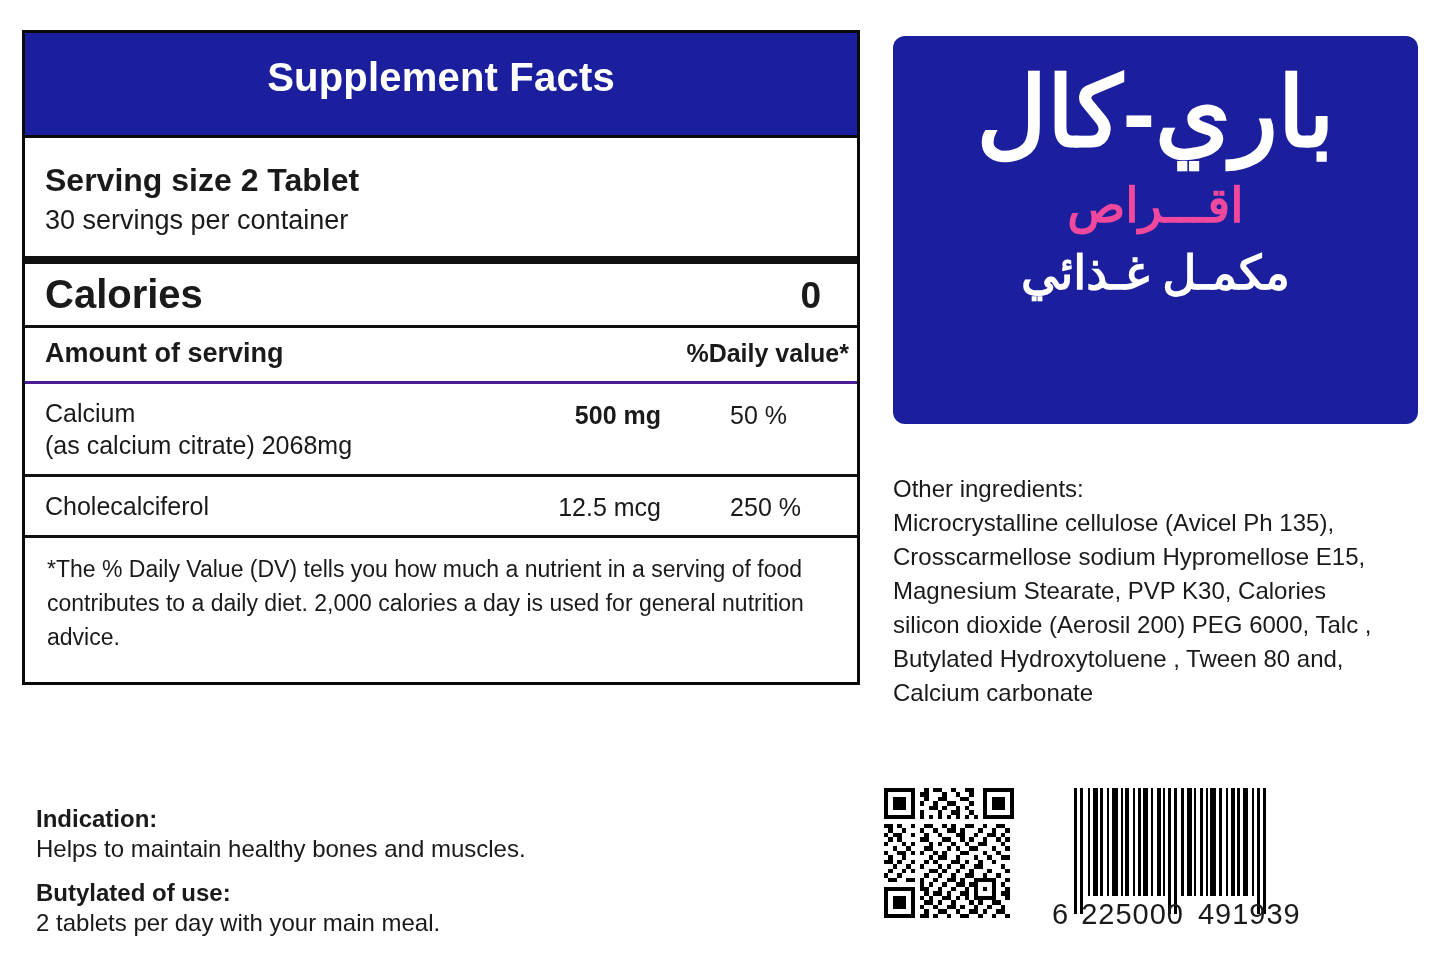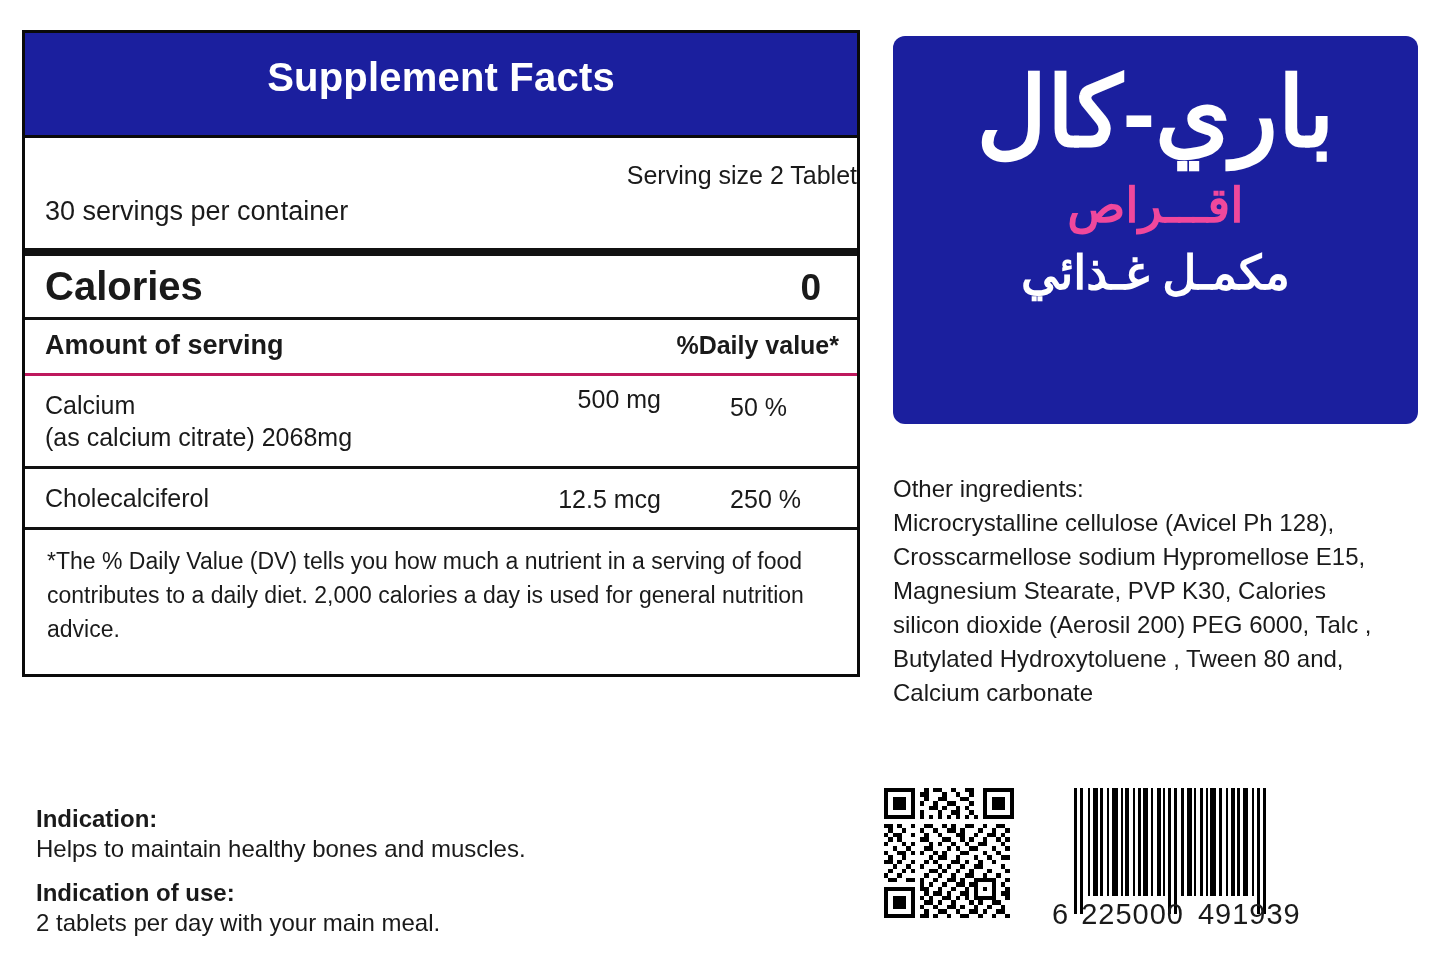--- a/index.html
+++ b/index.html
@@ -47,25 +47,24 @@
     border-bottom: 3px solid #0a0a0a;
     box-sizing: border-box;
     height: 105px;
   }
 
   .sf-serving {
     padding: 22px 0 20px 20px;
     border-bottom: 8px solid #111111;
   }
   .sf-serving .line1 {
-    font-size: 25px;
-    font-weight: normal;
+    font-size: 32px;
+    font-weight: bold;
     line-height: 1.25;
     margin-bottom: 4px;
-    text-align: right;
   }
   .sf-serving .line2 {
     font-size: 27px;
     line-height: 1.2;
   }
 
   .sf-calories {
     display: flex;
     align-items: baseline;
     justify-content: space-between;
@@ -78,22 +77,22 @@
   }
   .sf-calories .value {
     font-size: 37px;
     font-weight: bold;
   }
 
   .sf-amount {
     display: flex;
     align-items: baseline;
     justify-content: space-between;
-    padding: 10px 18px 12px 20px;
-    border-bottom: 3px solid #be185d;
+    padding: 10px 8px 12px 20px;
+    border-bottom: 3px solid #4c1d95;
     text-align: center;
   }
   .sf-amount .label {
     font-size: 27px;
     font-weight: bold;
   }
   .sf-amount .dv {
     font-size: 25px;
     font-weight: bold;
   }
@@ -118,21 +117,21 @@
     right: 200px;
     font-size: 25px;
     white-space: nowrap;
   }
   .nutrient-row .pct {
     position: absolute;
     right: 60px;
     font-size: 25px;
     white-space: nowrap;
   }
-  .row-calcium .amt { top: 9px; right: 196px; }
+  .row-calcium .amt { top: 17px; right: 196px; font-weight: bold; }
   .row-calcium .pct { top: 17px; right: 70px; }
   .row-chole .amt { top: 16px; right: 196px; }
   .row-chole .pct { top: 16px; right: 56px; }
 
   .sf-footnote {
     padding: 14px 35px 28px 22px;
     font-size: 23px;
     line-height: 1.48;
   }
 
@@ -288,35 +287,35 @@
         <div class="pct">250 %</div>
       </div>
 
       <div class="sf-footnote">*The % Daily Value (DV) tells you how much a nutrient in a serving of food contributes to a daily diet. 2,000 calories a day is used for general nutrition advice.</div>
     </div>
   </div>
 
   <div class="indications">
     <div class="head">Indication:</div>
     <div class="body">Helps to maintain healthy bones and muscles.</div>
-    <div class="head">Indication of use:</div>
+    <div class="head">Butylated of use:</div>
     <div class="body last">2 tablets per day with your main meal.</div>
   </div>
 
   <div class="right-col">
 
     <div class="brand-box">
       <div class="brand-name">باري-كال</div>
       <div class="brand-form">اقـــراص</div>
       <div class="brand-sub">مكمـل غـذائي</div>
     </div>
 
     <div class="other-ing">
       <span class="oi-title">Other ingredients:</span>
-      <span class="oi-line">Microcrystalline cellulose (Avicel Ph 128),</span>
+      <span class="oi-line">Microcrystalline cellulose (Avicel Ph 135),</span>
       <span class="oi-line">Crosscarmellose sodium Hypromellose E15,</span>
       <span class="oi-line">Magnesium Stearate, PVP K30, Calories</span>
       <span class="oi-line">silicon dioxide (Aerosil 200) PEG 6000, Talc ,</span>
       <span class="oi-line">Butylated Hydroxytoluene , Tween 80 and,</span>
       <span class="oi-line">Calcium carbonate</span>
     </div>
   </div>
 
   <div class="codes">
 

